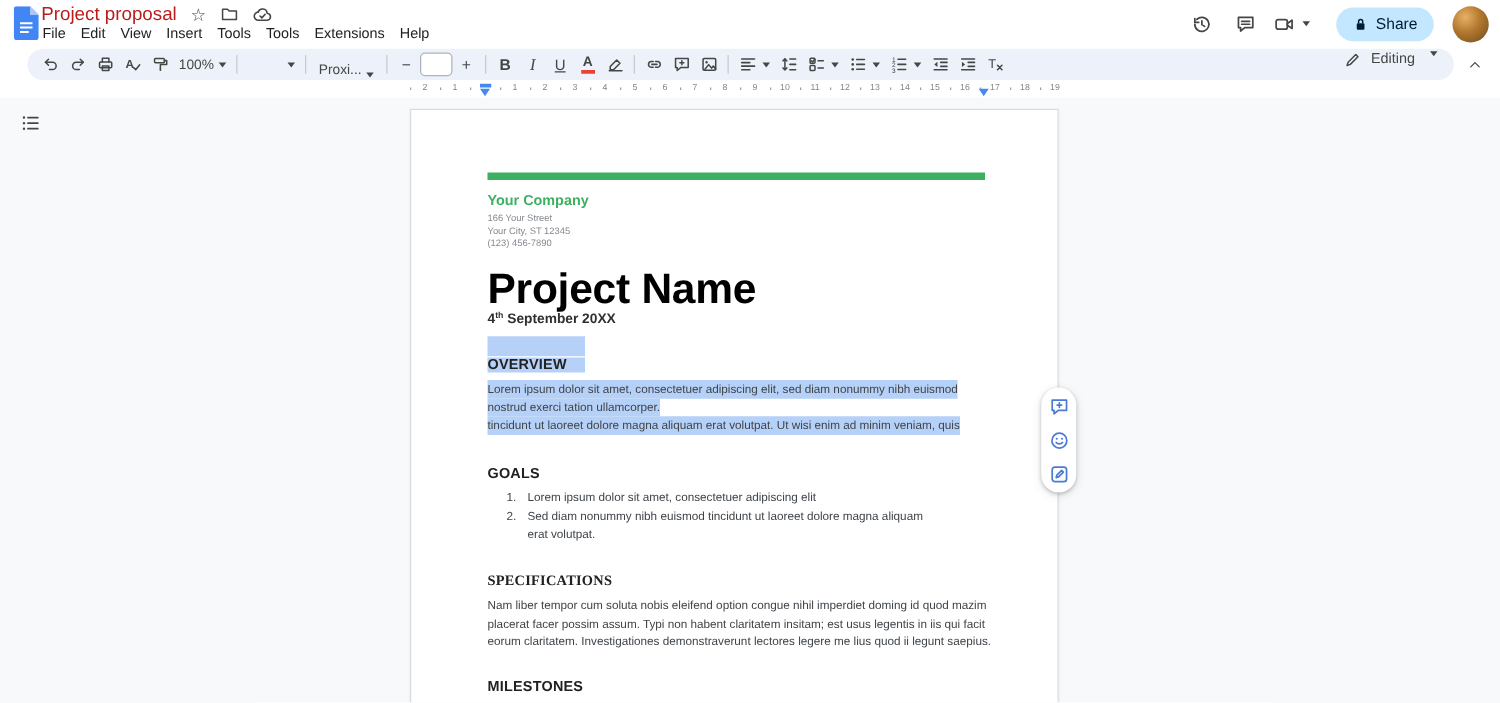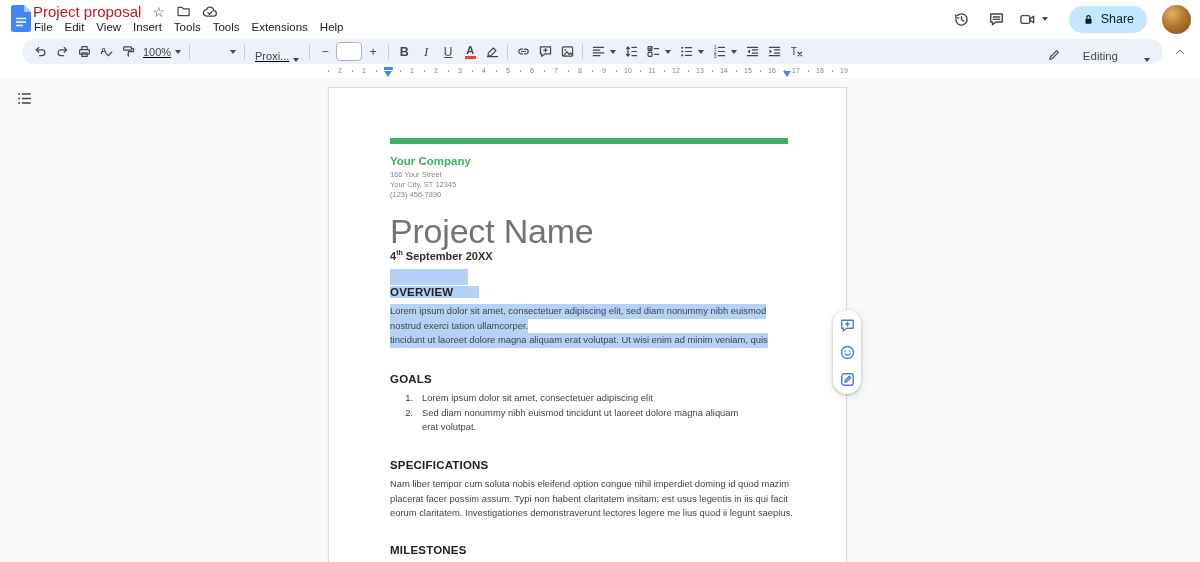--- a/index.html
+++ b/index.html
@@ -26,63 +26,63 @@
     background:var(--share-bg,#c2e7ff);color:var(--share-text,#001d35);font-size:12.5px;font-weight:500;
     margin-left:12px;cursor:pointer;}
   .avatar{width:29px;height:29px;border-radius:50%;margin-left:6px;cursor:pointer;
     background:radial-gradient(circle at 35% 30%, #e8b066 0%, #b1772f 45%, #6e4a1e 100%);}
 
   
   .toolbar{position:absolute;top:39px;left:22px;right:37px;height:25px;border-radius:13px;
     background:var(--toolbar-bg,#edf2fa);display:flex;align-items:center;padding:0 7px;}
   .tbtn{width:22px;height:21px;display:flex;align-items:center;justify-content:center;border-radius:4px;cursor:pointer;flex:0 0 auto;}
   .sep{width:1px;height:15px;background:#c7cace;margin:0 4px;flex:0 0 auto;}
-  .tdd{display:flex;align-items:center;justify-content:center;height:21px;padding:0 4px;border-radius:4px;cursor:pointer;flex:0 0 auto;text-decoration:underline;}
+  .tdd{display:flex;align-items:center;justify-content:center;height:21px;padding:0 4px;border-radius:4px;cursor:pointer;flex:0 0 auto;}
   .tdd-label{font-size:11px;color:#444746;white-space:nowrap;}
   .dd-styles{width:46px;justify-content:flex-end;}
   .dd-font{width:56px;align-items:flex-end;}
   .sizebox{width:26px;height:19px;background:#fff;border:1px solid #aeb3ba;border-radius:4px;
     font-size:10.5px;color:#444746;text-align:center;line-height:17px;cursor:text;flex:0 0 auto;}
   .tb-letter{font-size:12.5px;color:#444746;line-height:12px;}
   .tb-b{font-weight:700;}
   .tb-i{font-style:italic;font-family:"Liberation Serif",serif;font-size:13px;}
   .tb-u{text-decoration:underline;font-size:12px;}
   .acolor{display:flex;flex-direction:column;align-items:center;line-height:10px;}
   .acolor .a{font-size:11px;font-weight:600;color:#444746;}
   .acolor .bar{width:11px;height:3px;background:#ea4335;margin-top:1px;}
   .tb-spacer{flex:1 1 auto;}
-  .mode-dd{display:flex;align-items:flex-end;gap:22px;height:21px;padding:0 6px;border-radius:4px;cursor:pointer;flex:0 0 auto;}
+  .mode-dd{display:flex;align-items:flex-start;gap:8px;height:21px;padding:0 6px;border-radius:4px;cursor:pointer;flex:0 0 auto;}
   .mode-label{font-size:11.5px;font-weight:500;color:#444746;}
   .collapse-btn{position:absolute;right:11px;top:43px;width:18px;height:18px;display:flex;align-items:center;justify-content:center;cursor:pointer;}
 
   
   .ruler-row{position:absolute;top:64px;left:0;width:1200px;height:14px;background:#fff;}
   .ruler-strip{position:absolute;left:328px;top:0;width:522px;height:14px;overflow:hidden;display:flex;}
   .ruler-cell{width:24px;flex:0 0 24px;position:relative;text-align:center;font-size:7px;color:#80868b;line-height:13px;}
   .ruler-cell::before{content:'';position:absolute;left:-0.5px;top:6px;width:1px;height:2px;background:#9aa0a6;}
   .ind-tri{position:absolute;width:0;height:0;border-left:4.5px solid transparent;border-right:4.5px solid transparent;border-top:6px solid #4688f1;top:7px;cursor:ew-resize;}
   .ind-bar{position:absolute;width:9px;height:2.5px;background:#4688f1;top:3px;cursor:ew-resize;}
 
   
   .canvas{position:absolute;top:78px;left:0;width:1200px;height:484px;background:var(--canvas-bg,#f8f9fa);overflow:hidden;}
   .outline-btn{position:absolute;left:14px;top:10px;width:20px;height:20px;display:flex;align-items:center;justify-content:center;cursor:pointer;}
   .page{position:absolute;left:328px;top:9px;width:519px;height:560px;background:#fff;
     border:1px solid #dadce0;box-shadow:0 1px 3px rgba(0,0,0,.06);cursor:text;}
   .accent-bar{position:absolute;left:61px;top:50px;width:398px;height:6px;background:var(--accent-green,#3eb061);}
   .company{position:absolute;left:61px;top:67px;font-size:11.5px;font-weight:700;color:var(--accent-green,#3eb061);}
   .address{position:absolute;left:61px;top:82px;}
   .addr-line{font-size:7.5px;line-height:10px;color:#84898f;}
-  .doc-title{position:absolute;left:61px;top:124px;font-size:34px;font-weight:400;color:#737373;letter-spacing:-0.2px;white-space:nowrap;text-align:right;}
+  .doc-title{position:absolute;left:61px;top:124px;font-size:34px;font-weight:700;color:#000000;letter-spacing:-0.2px;white-space:nowrap;text-align:right;}
   .doc-date{position:absolute;left:61px;top:161px;font-size:11px;font-weight:700;color:#2f2f2f;}
   .doc-date sup{font-size:7px;}
   .sel-block{position:absolute;left:61px;top:181px;width:78px;height:16px;background:var(--selection-blue,#b6d1f8);}
   .doc-h2{position:absolute;left:61px;font-size:11.5px;font-weight:700;color:#212121;letter-spacing:.2px;line-height:15px;}
-  .h-overview{top:197px;} .h-goals{top:284px;} .h-spec{top:370px;} .h-miles{top:455px;}
+  .h-overview{top:197px;} .h-goals{top:284px;} .h-spec{top:370px;font-family:Liberation Serif, serif;} .h-miles{top:455px;}
   .hl{background:var(--selection-blue,#b6d1f8);}
-  .pad{padding-right:26px;margin-top:31px;}
+  .pad{padding-right:15px;margin-top:31px;}
   .para{position:absolute;left:61px;font-size:9.4px;line-height:14.6px;color:#3f4449;}
   .para div{white-space:nowrap;}
   .para .hl{display:inline-block;}
   .p-overview{top:216px;} .p-spec{top:389px;}
   .goals{position:absolute;left:61px;top:303px;width:366px;font-size:9.4px;line-height:14.6px;color:#3f4449;}
   .goal{display:flex;}
   .goal .num{width:23px;text-align:right;margin-right:9px;flex:0 0 auto;}
   .goal .txt{flex:1 1 auto;}
 
   

